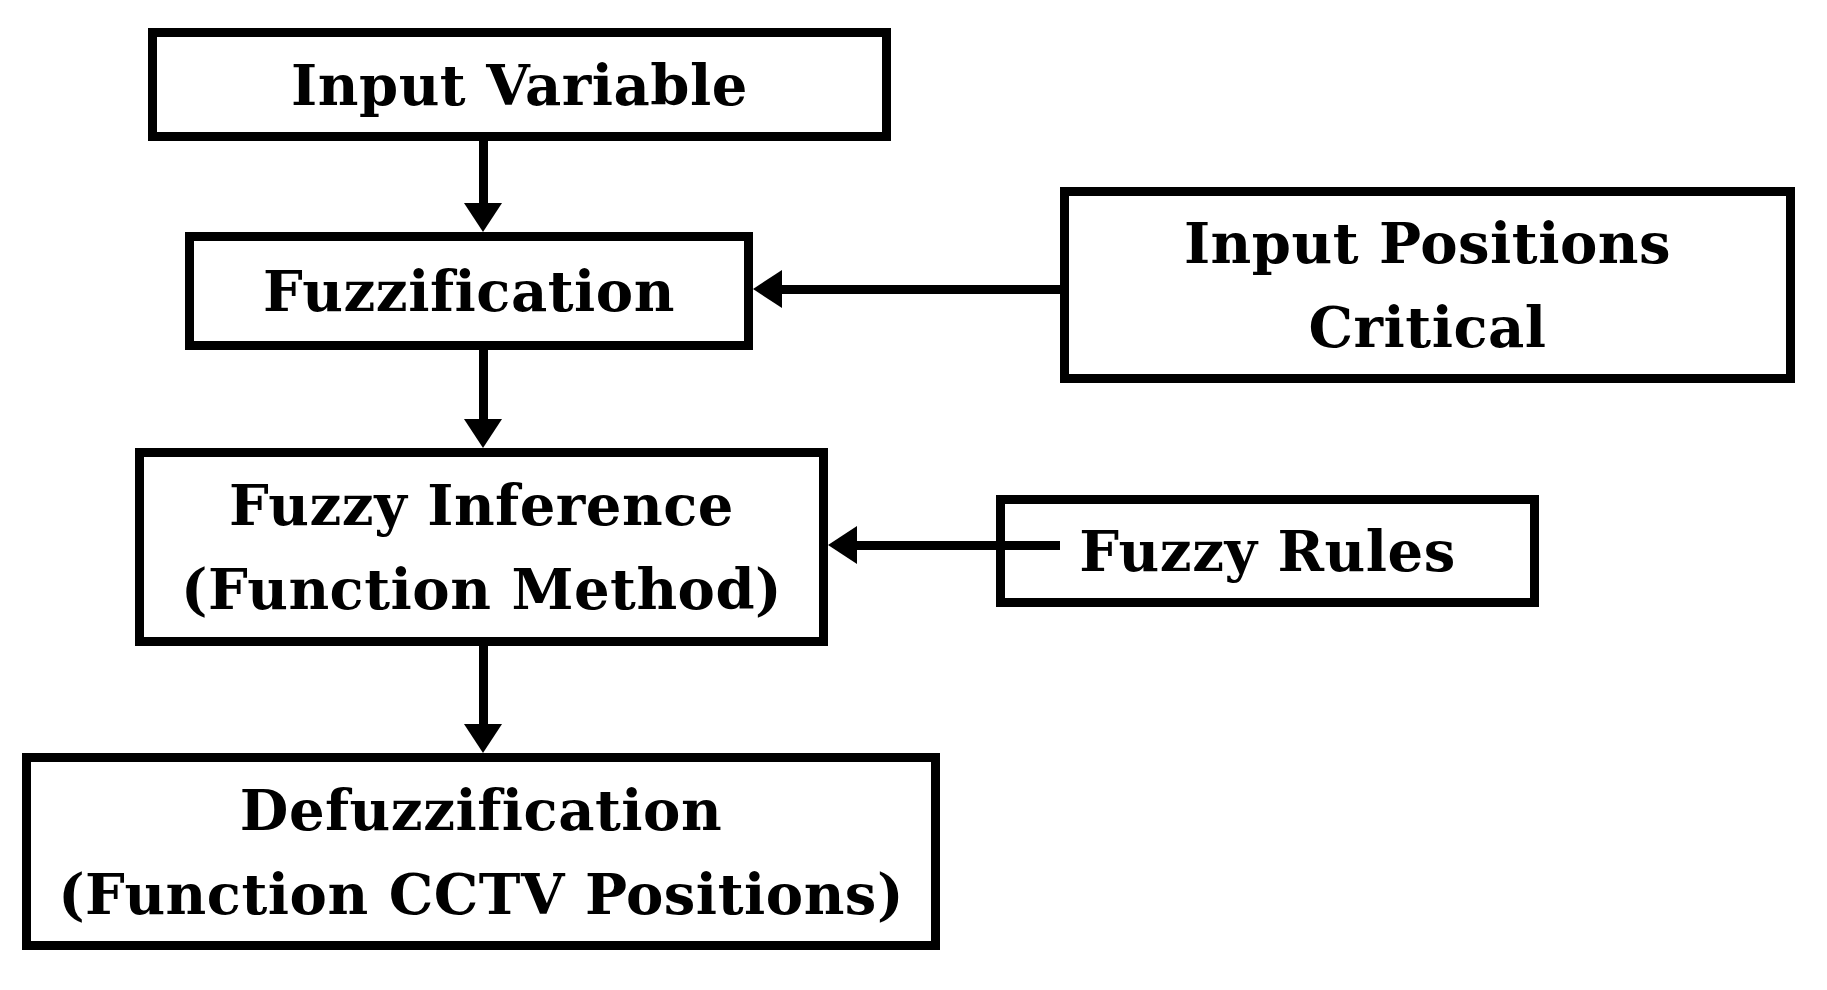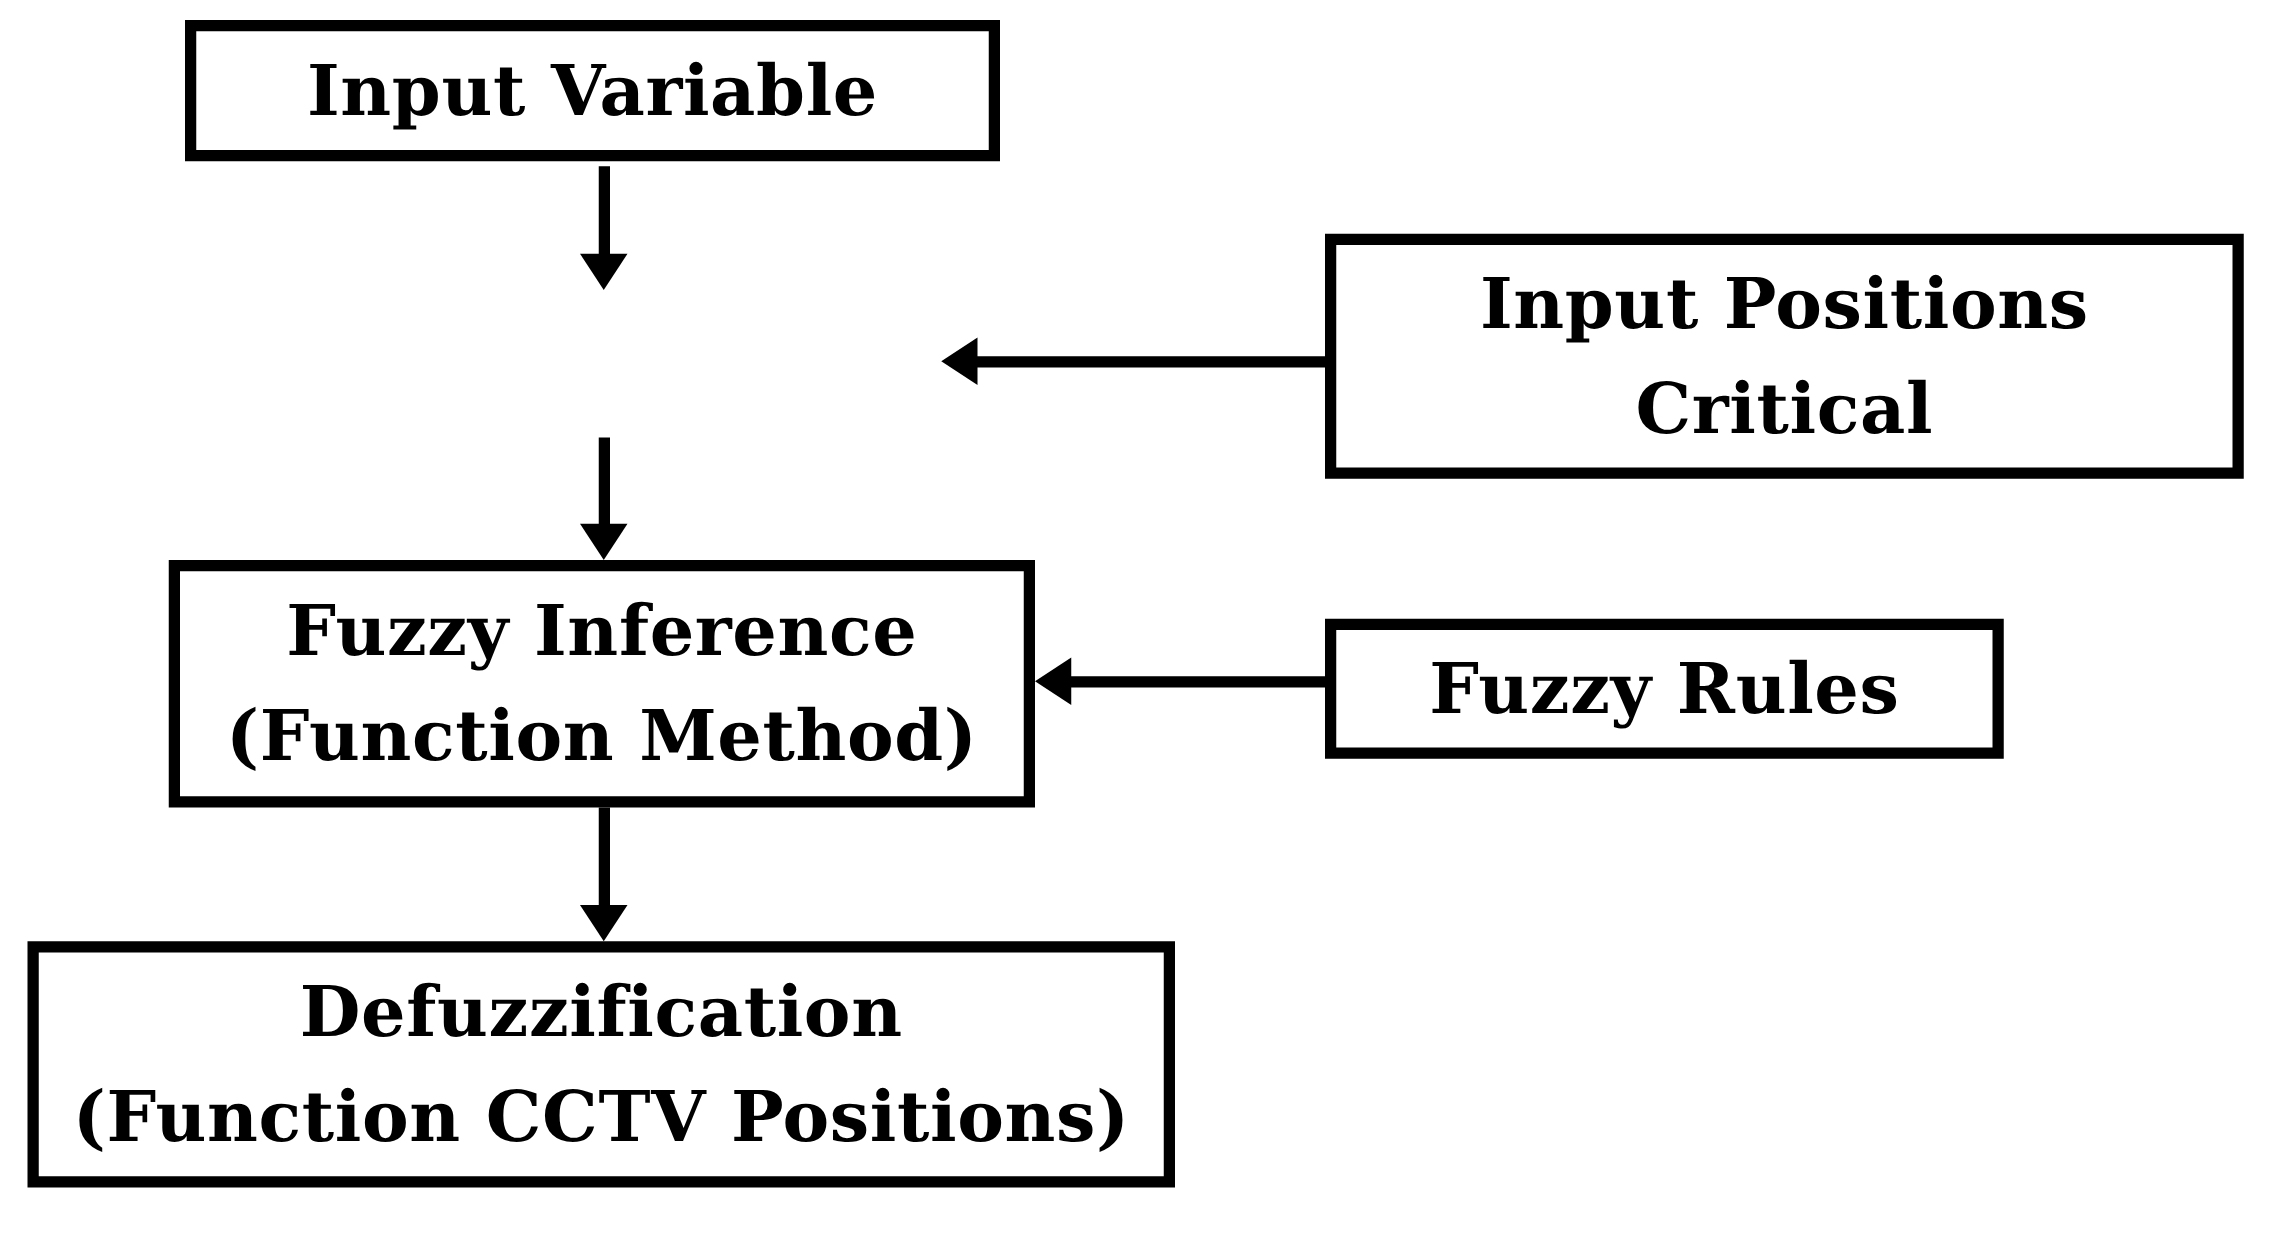--- a/index.html
+++ b/index.html
@@ -28,25 +28,25 @@
     text-align: center;
     font-weight: 700;
     font-size: 56px;
     line-height: 1.5;
     letter-spacing: 0.5px;
     white-space: nowrap;
   }
   .box .line { display: block; }
 
   
-  #node-input-variable        { left: 148px;  top: 16px;  width: 652px; height: 113px; }
+  #node-input-variable        { left: 148px;  top: 28px;  width: 743px; height: 113px; }
   #node-fuzzification         { left: 185px;  top: 232px; width: 568px; height: 118px; }
   #node-input-membership      { left: 1060px; top: 187px; width: 735px; height: 196px; }
   #node-fuzzy-inference       { left: 135px;  top: 448px; width: 693px; height: 198px; align-items: center; }
-  #node-fuzzy-rules           { left: 1060px; top: 495px; width: 543px; height: 112px; }
+  #node-fuzzy-rules           { left: 996px; top: 495px; width: 543px; height: 112px; }
   #node-defuzzification       { left: 22px;   top: 753px; width: 918px; height: 197px; }
 
   
   .stem-v {
     position: absolute;
     width: 9px;
     background: #000000;
   }
   .stem-h {
     position: absolute;
@@ -86,20 +86,23 @@
 </style>
 </head>
 <body>
 
 <div id="canvas">
 
   <div id="node-input-variable" class="box">
     <span class="line">Input Variable</span>
   </div>
 
+  <div id="node-fuzzification" class="box">
+    <span class="line">Fuzzification</span>
+  </div>
 
   <div id="node-input-membership" class="box">
     <span class="line">Input Positions</span>
     <span class="line">Critical</span>
   </div>
 
   <div id="node-fuzzy-inference" class="box">
     <span class="line">Fuzzy Inference</span>
     <span class="line">(Function Method)</span>
   </div>

